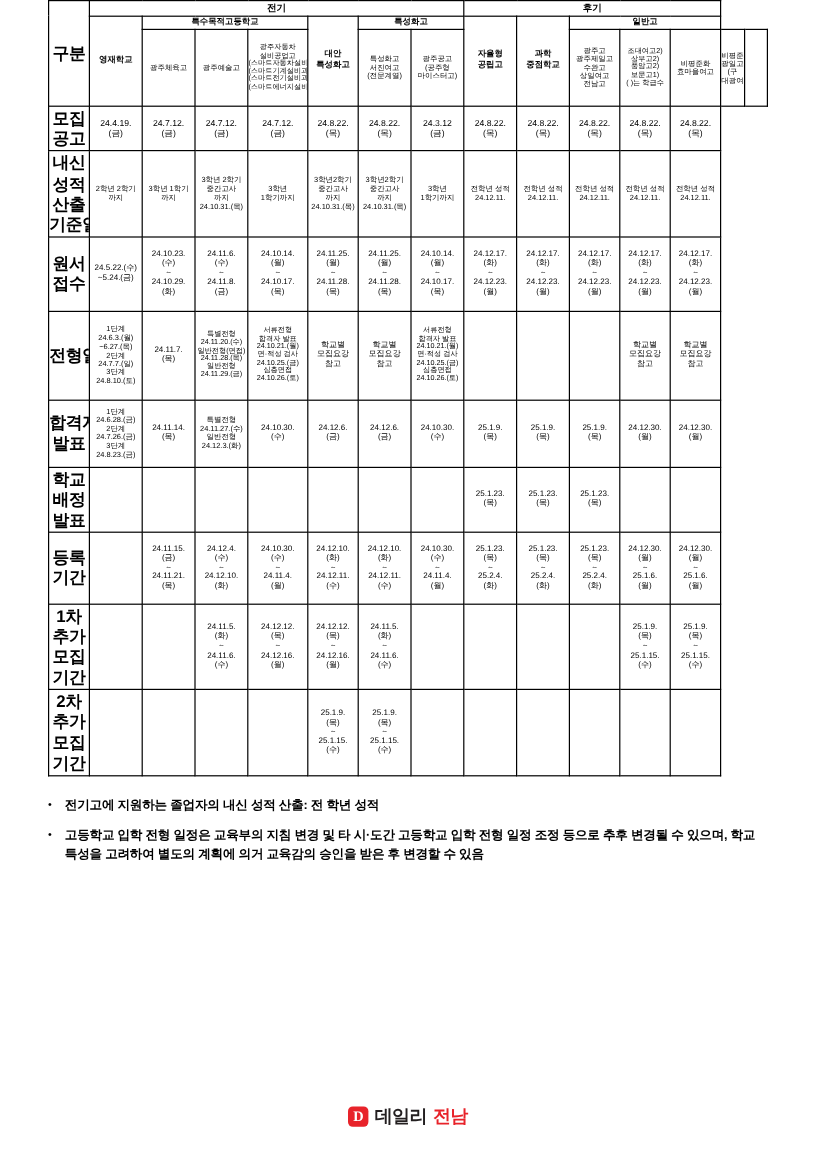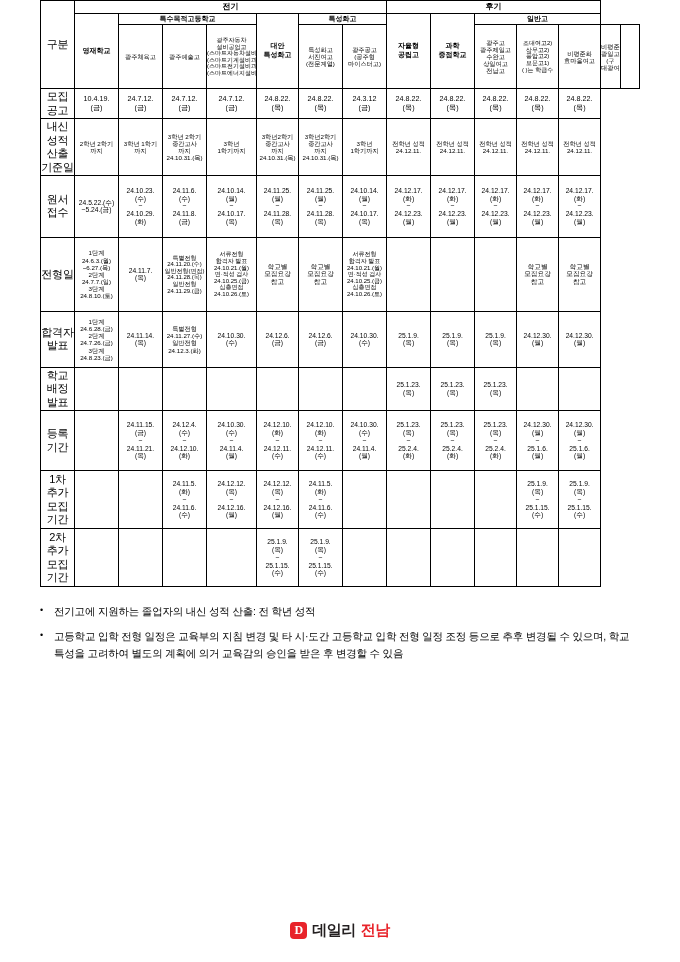--- a/index.html
+++ b/index.html
@@ -31,37 +31,37 @@
   table.sched td, table.sched th{
     border:1px solid #000;
     text-align:center;
     vertical-align:middle;
     padding:1px 0px;
     word-break:keep-all;
     overflow:hidden;
   }
   .hdr{font-weight:bold;font-size:8px;}
   .hdr-sm{font-weight:bold;font-size:7px;}
-  .rowlabel{font-weight:normal;font-size:11px;letter-spacing:-0.2px;}
+  .rowlabel{font-weight:bold;font-size:14px;letter-spacing:-0.2px;}
   .cell{font-size:7.2px;}
   .cell-xs{font-size:6.2px;line-height:1.15;}
   .cell-s{font-size:6.7px;line-height:1.18;}
   .notes{
     width:600px;margin:16px auto 0 auto;
     font-size:10.5px;
     line-height:1.55;
   }
   .notes .note{
     display:flex;
     margin-bottom:9px;
   }
   .notes .bullet{
     width:14px;flex:0 0 14px;font-size:9px;padding-top:1px;
   }
-  .notes .ntxt{flex:1;letter-spacing:-0.2px;}
+  .notes .ntxt{flex:1;letter-spacing:-0.2px;font-weight:bold;}
   .logo{
     position:absolute;
     left:0;right:0;
     bottom:22px;
     display:flex;
     justify-content:center;
     align-items:center;
     gap:5px;
   }
   .logo .mark{
@@ -146,21 +146,21 @@
 효마을여고</td>
         <td class="cell-xs" style="white-space:pre-line;">비평준화
 광일고
 (구 대광여자고등학교)</td>
         <td class="thin" style="white-space:pre-line;"></td>
       </tr>
 
       <tr style="height:30px;">
         <td class="rowlabel" style="white-space:pre-line;">모집
 공고</td>
-        <td class="cell" style="white-space:pre-line;">10.4.19.
+        <td class="cell" style="white-space:pre-line;">24.4.19.
 (금)</td>
         <td class="cell" style="white-space:pre-line;">24.7.12.
 (금)</td>
         <td class="cell" style="white-space:pre-line;">24.7.12.
 (금)</td>
         <td class="cell" style="white-space:pre-line;">24.7.12.
 (금)</td>
         <td class="cell" style="white-space:pre-line;">24.8.22.
 (목)</td>
         <td class="cell" style="white-space:pre-line;">24.8.22.

